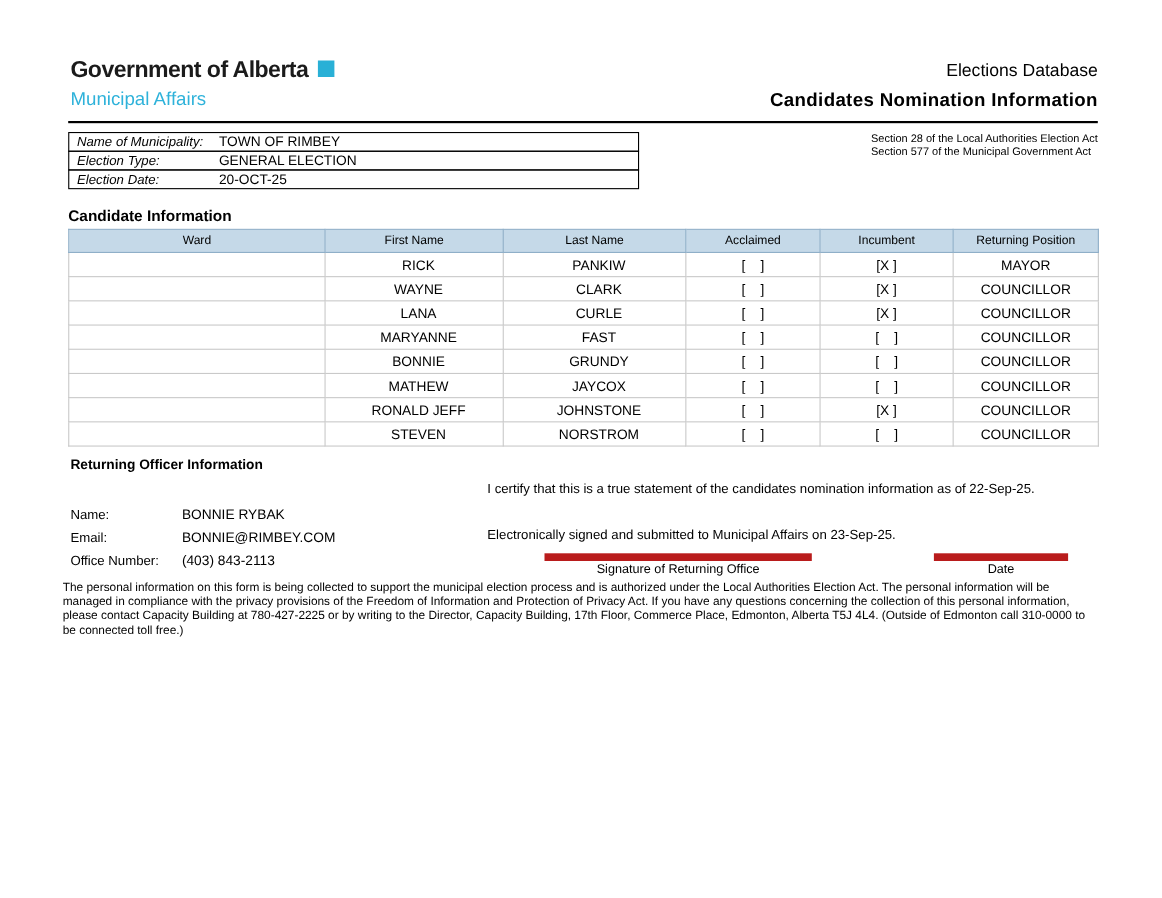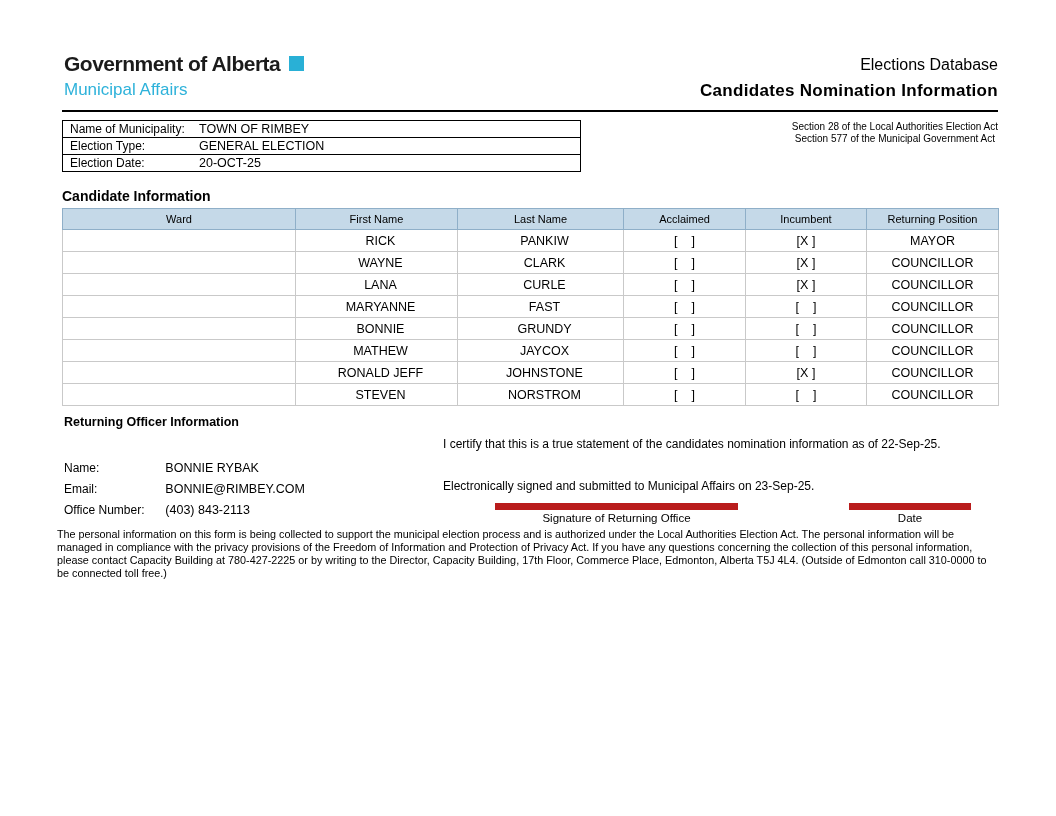--- a/index.html
+++ b/index.html
@@ -22,24 +22,24 @@
   .doc-title { position: absolute; right: 58px; top: 56px; text-align: right; }
   .doc-title-line1 { font-size: 16px; }
   .doc-title-line2 { font-size: 17px; font-weight: bold; margin-top: 7px; letter-spacing: 0.3px; }
 
   .header-rule { position: absolute; left: 62px; top: 110px; width: 936px; height: 2px; background: #000; }
 
   
   .election-box { position: absolute; left: 62px; top: 120px; width: 519px; }
   .election-row { border: 1px solid #000; height: 18px; margin-top: -1px; display: flex; align-items: center; font-size: 12px; }
   .election-row:first-child { margin-top: 0; }
-  .election-label { width: 136px; padding-left: 7px; }
+  .election-label { width: 136px; padding-left: 7px; font-style: italic; }
   .election-value { font-size: 12.5px; }
 
-  .acts { position: absolute; right: 58px; top: 121px; text-align: center; font-size: 10px; line-height: 12px; }
+  .acts { position: absolute; right: 58px; top: 121px; text-align: left; font-size: 10px; line-height: 12px; }
 
   
   .cand-heading { position: absolute; left: 62px; top: 188px; font-size: 14px; font-weight: bold; }
   .cand-table-wrap { position: absolute; left: 62px; top: 208px; width: 936px; }
   table.cand { border-collapse: collapse; table-layout: fixed; width: 936px; }
   table.cand th {
     background: #c5d9e8;
     border: 1px solid #8fafc8;
     height: 21px;
     font-size: 11px;

